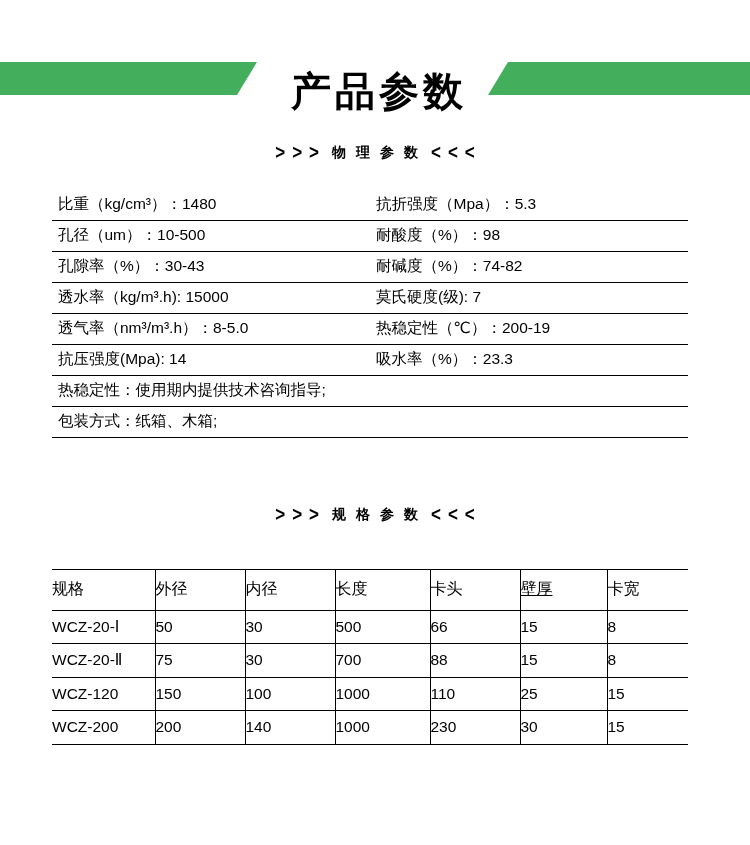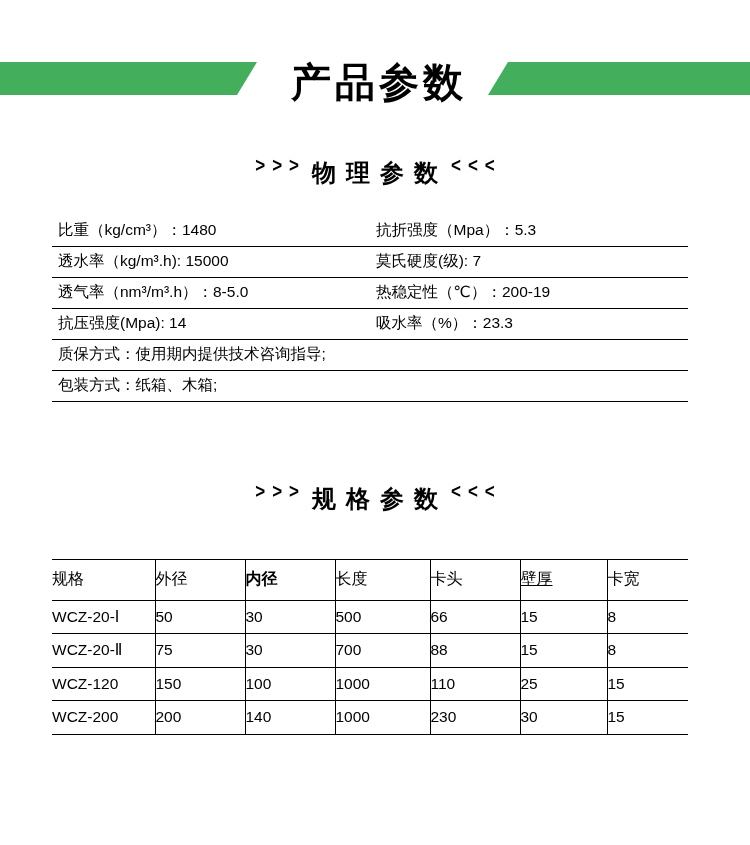--- a/index.html
+++ b/index.html
@@ -14,39 +14,39 @@
   .page { width: 750px; height: 845px; position: relative; }
 
   
   .title-bar { position: relative; height: 33px; margin-top: 62px; }
   .green-bar { position: absolute; top: 0; height: 33px; background: #43ae5c; }
   .green-bar.left  { left: 0;  width: 257px; clip-path: polygon(0 0, 100% 0, calc(100% - 20px) 100%, 0 100%); }
   .green-bar.right { right: 0; width: 262px; clip-path: polygon(20px 0, 100% 0, 100% 100%, 0 100%); }
   .page-title {
     position: absolute; left: 8px; right: 0; top: 50%;
     transform: translateY(-52%);
-    margin: 4px; text-align: center;
+    margin: 13px; text-align: center;
     font-size: 40px; font-weight: 700; letter-spacing: 4px;
     line-height: 1.1; white-space: nowrap;
   }
 
   
   .section-heading {
     display: flex; justify-content: center; align-items: center;
     font-weight: 700; white-space: nowrap;
   }
   .section-heading.physical { margin-top: 48px; }
   .section-heading.spec { margin-top: 67px; }
   .arrows {
     font-size: 17px; font-weight: 700; letter-spacing: 7px;
     transform: scaleY(1.15); display: inline-block;
   }
   .arrows.lead { margin-right: 6px; }
   .arrows.tail { margin-left: 13px; margin-right: -7px; }
-  .heading-text { font-size: 24px; letter-spacing: 10px; margin-right: -10px; margin-top: 14px; }
+  .heading-text { font-size: 14px; letter-spacing: 10px; margin-right: -10px; }
 
   
   table { border-collapse: collapse; table-layout: fixed; }
   .phys-table {
     width: 636px; margin: 26px 0 0 52px;
     font-size: 15.5px;
   }
   .phys-table td {
     border-bottom: 1.5px solid #000;
     height: 31px; padding: 0 0 0 6px;
@@ -61,21 +61,21 @@
     border-top: 1.5px solid #000; border-bottom: 1.5px solid #000;
   }
   .spec-table th {
     font-weight: 400; height: 41px; padding: 0;
     font-size: 16px;
   }
   .spec-table td { height: 33.5px; border-top: 1.5px solid #000; padding: 0; }
   .spec-table th + th, .spec-table td + td { border-left: 1px solid #000; margin-top: 32px; }
   .spec-table .c0 { width: 103px; }
   .spec-table .c1 { width: 90px; }
-  .spec-table .c2 { width: 90px; font-weight: bold; }
+  .spec-table .c2 { width: 90px; }
   .spec-table .c3 { width: 95px; }
   .spec-table .c4 { width: 90px; }
   .spec-table .c5 { width: 87px; text-decoration: underline; }
   .spec-table .c6 { width: 81px; }
 </style>
 </head>
 <body>
 
 <div class="page">
 
@@ -91,33 +91,41 @@
     <span class="arrows tail">&lt;&lt;&lt;</span>
   </div>
 
   <table class="phys-table">
     <tbody>
       <tr>
         <td class="col-left">比重（kg/cm³）：1480</td>
         <td>抗折强度（Mpa）：5.3</td>
       </tr>
       <tr>
+        <td class="col-left">孔径（um）：10-500</td>
+        <td>耐酸度（%）：98</td>
+      </tr>
+      <tr>
+        <td class="col-left">孔隙率（%）：30-43</td>
+        <td>耐碱度（%）：74-82</td>
+      </tr>
+      <tr>
         <td class="col-left">透水率（kg/m³.h): 15000</td>
         <td>莫氏硬度(级): 7</td>
       </tr>
       <tr>
         <td class="col-left">透气率（nm³/m³.h）：8-5.0</td>
         <td>热稳定性（℃）：200-19</td>
       </tr>
       <tr>
         <td class="col-left">抗压强度(Mpa): 14</td>
         <td>吸水率（%）：23.3</td>
       </tr>
       <tr>
-        <td colspan="2">质保方式：使用期内提供技术咨询指导;</td>
+        <td colspan="2">热稳定性：使用期内提供技术咨询指导;</td>
       </tr>
       <tr>
         <td colspan="2">包装方式：纸箱、木箱;</td>
       </tr>
     </tbody>
   </table>
 
   <div class="section-heading spec">
     <span class="arrows lead">&gt;&gt;&gt;</span>
     <span class="heading-text">规格参数</span>

